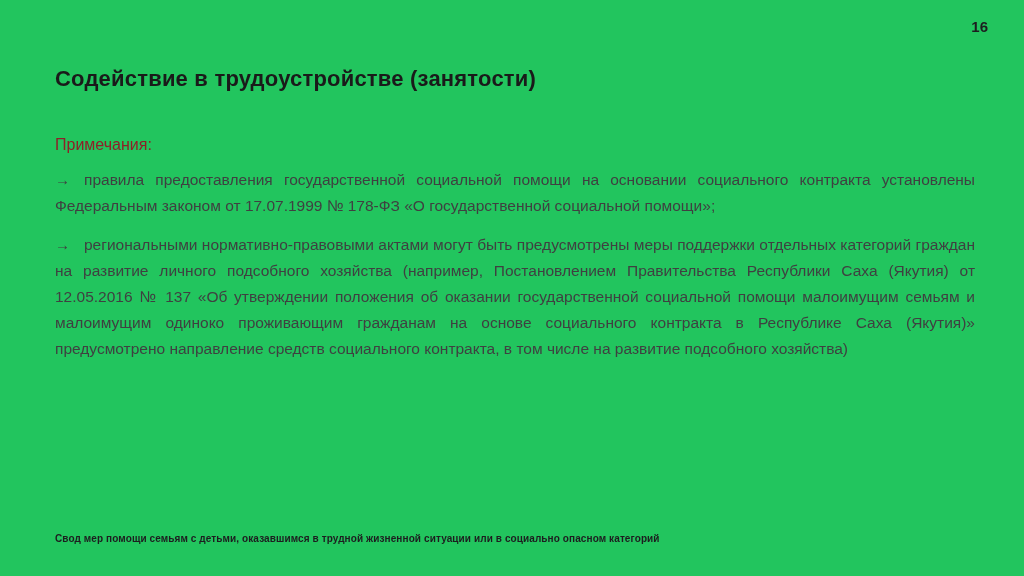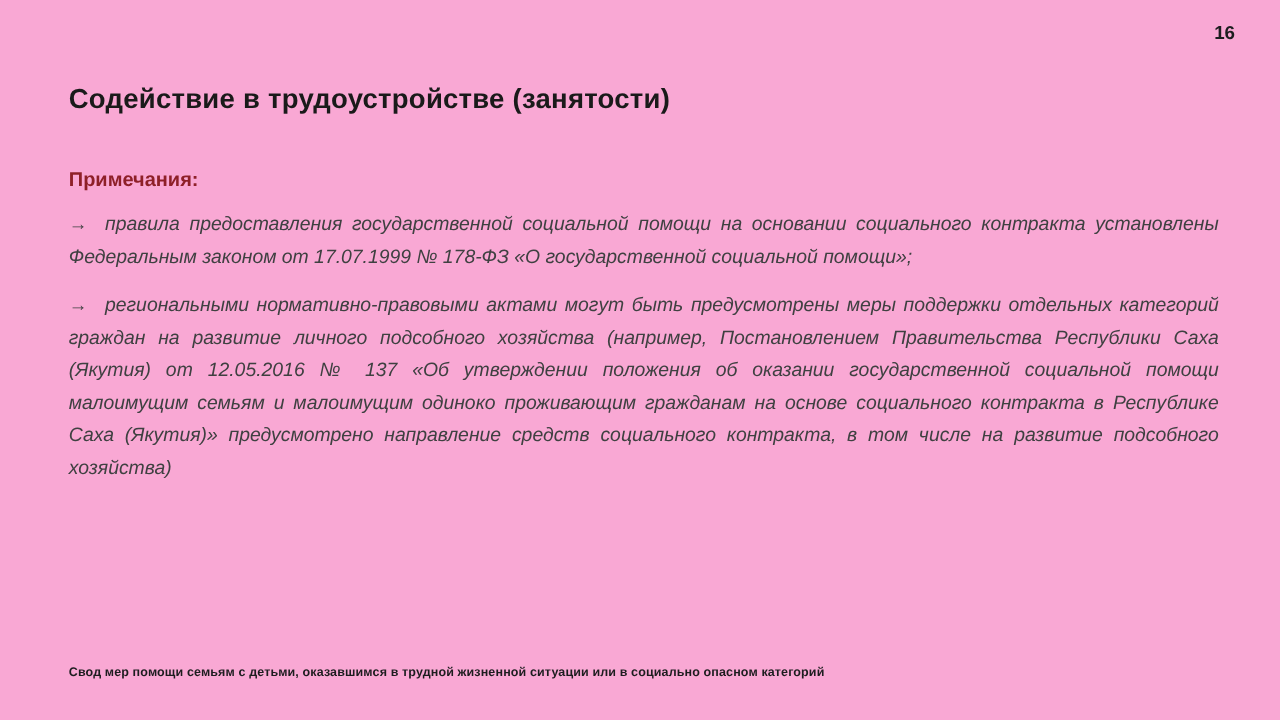--- a/index.html
+++ b/index.html
@@ -5,21 +5,21 @@
   html, body {
     margin: 0;
     padding: 0;
     background: #e8e8e8;
     font-family: "Liberation Sans", sans-serif;
   }
   .slide {
     position: relative;
     width: 1024px;
     height: 576px;
-    background: #f9a8d4;
+    background: #22c55e;
     overflow: hidden;
     margin: 0 auto;
   }
   .page-number {
     position: absolute;
     top: 18px;
     right: 36px;
     font-size: 15px;
     font-weight: 700;
     color: #1d1d1f;
@@ -36,31 +36,30 @@
     margin-top: 20px;
   }
   .content {
     position: absolute;
     top: 136px;
     left: 55px;
     width: 920px;
   }
   .notes-heading {
     font-size: 16px;
-    font-weight: 700;
+    font-weight: 400;
     color: #8e2028;
     margin: 0 0 13px 0;
   }
   .note {
     margin: 0 0 13px 0;
     font-size: 15.5px;
     line-height: 26px;
     color: #3f4041;
     text-align: justify;
-    font-style: italic;
   }
   .note:last-child { margin-bottom: 15px; }
   .arrow {
     display: inline-block;
     margin-right: 14px;
     color: #3f4041;
     font-size: 15px;
   }
   .footer {
     position: absolute;

